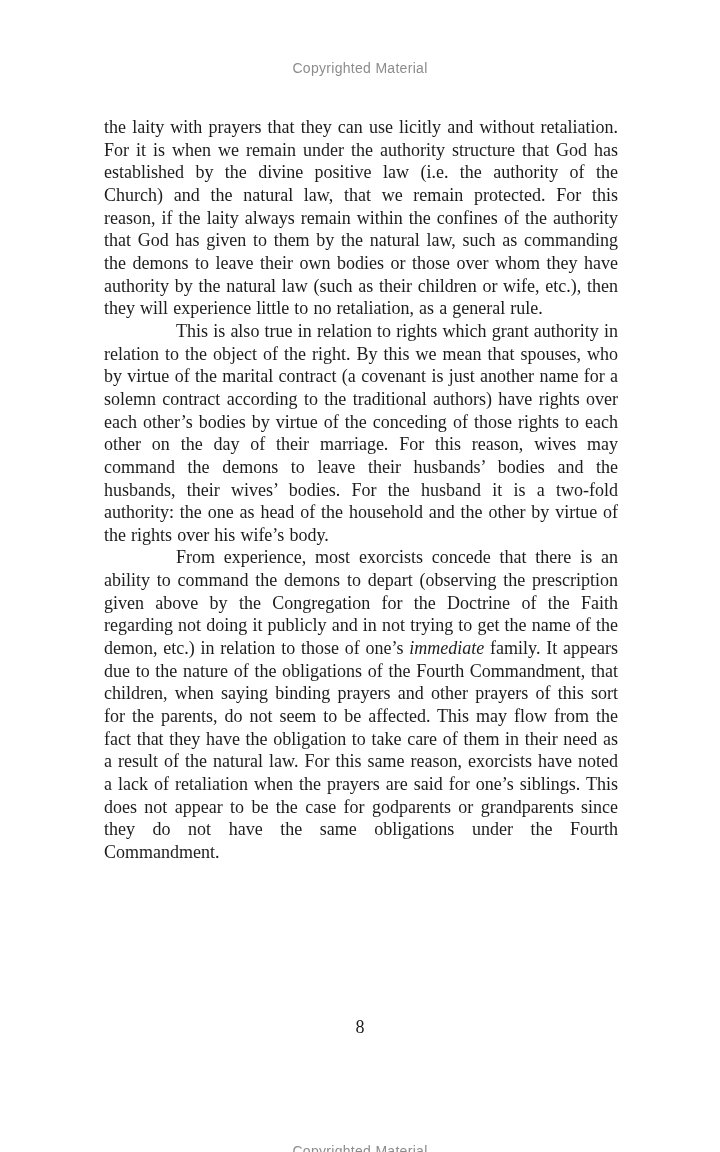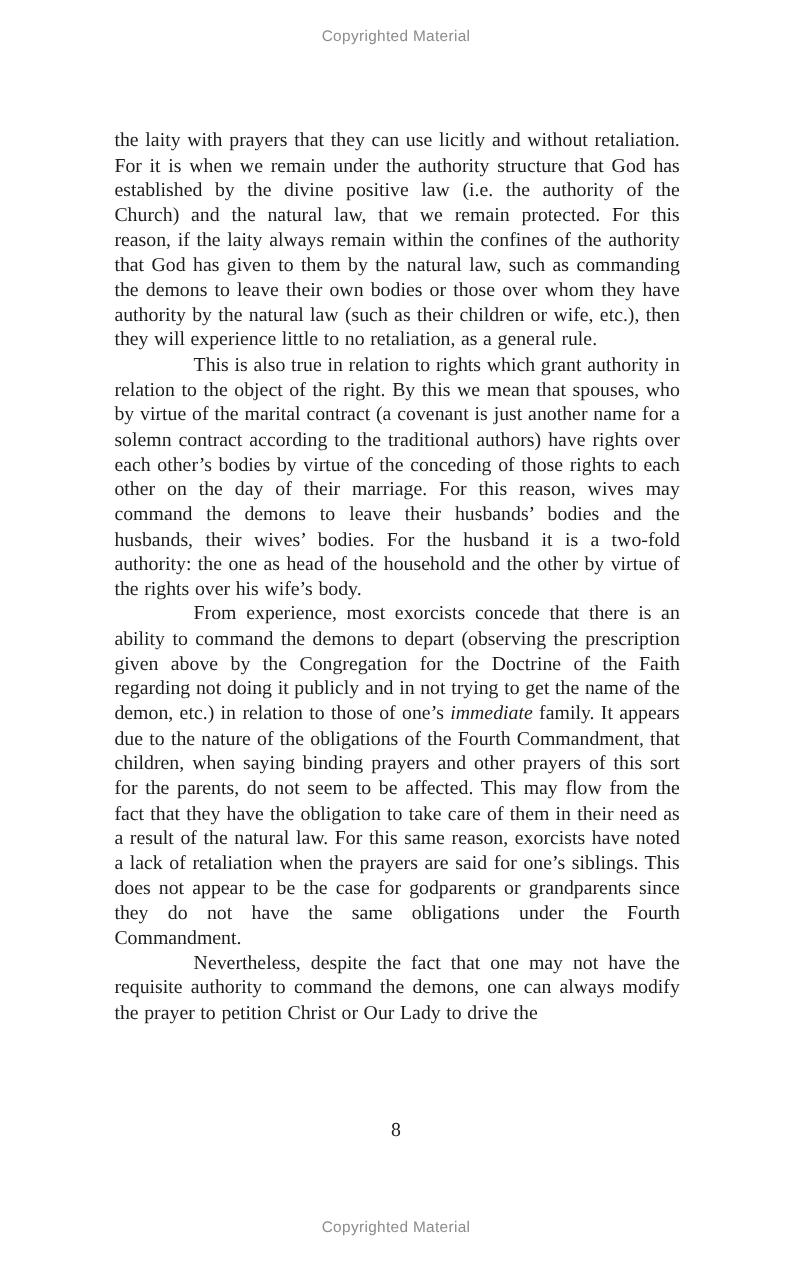--- a/index.html
+++ b/index.html
@@ -16,20 +16,21 @@
   }
   .notice {
     position: absolute;
     left: 0;
     width: 100%;
     text-align: center;
     font-family: "Liberation Sans", "DejaVu Sans", sans-serif;
     font-size: 14px;
     letter-spacing: 0.3px;
     color: #8c8c8c;
+    margin-top: 36px;
   }
   .notice-top { top: 24px; }
   .notice-bottom { top: 1107px; }
   .text-block {
     position: absolute;
     left: 104px;
     top: 116px;
     width: 514px;
     text-align: justify;
     font-family: "Liberation Serif", "DejaVu Serif", serif;
@@ -63,20 +64,19 @@
 <body>
 
 <div class="page">
 
   <div class="notice notice-top">Copyrighted Material</div>
 
   <div class="text-block">
       <p class=""><span>the laity with prayers that they can use licitly and without retaliation.  For it is when we remain under the authority structure that God has established by the divine positive law (i.e. the authority of the Church) and the natural law, that we remain protected.  For this reason, if the laity always remain within the confines of the authority that God has given to them by the natural law, such as commanding the demons to leave their own bodies or those over whom they have authority by the natural law (such as their children or wife, etc.), then they will experience little to no retaliation, as a general rule.</span></p>
       <p class="indent"><span>This is also true in relation to rights which grant authority in relation to the object of the right. By this we mean that spouses, who by virtue of the marital contract (a covenant is just another name for a solemn contract according to the traditional authors) have rights over each other’s bodies by virtue of the conceding of those rights to each other on the day of their marriage.  For this reason, wives may command the demons to leave their husbands’ bodies and the husbands, their wives’ bodies.  For the husband it is a two-fold authority: the one as head of the household and the other by virtue of the rights over his wife’s body.</span></p>
       <p class="indent"><span>From experience, most exorcists concede that there is an ability to command the demons to depart (observing the prescription given above by the Congregation for the Doctrine of the Faith regarding not doing it publicly and in not trying to get the name of the demon, etc.) in relation to those of one’s </span><span class="italic">immediate</span><span> family. It appears due to the nature of the obligations of the Fourth Commandment, that children, when saying binding prayers and other prayers of this sort for the parents, do not seem to be affected. This may flow from the fact that they have the obligation to take care of them in their need as a result of the natural law. For this same reason, exorcists have noted a lack of retaliation when the prayers are said for one’s siblings.  This does not appear to be the case for godparents or grandparents since they do not have the same obligations under the Fourth Commandment.</span></p>
-      <p class="indent"><span>Nevertheless, despite the fact that one may not have the requisite authority to command the demons, one can always modify the prayer to petition Christ or Our Lady to drive the</span></p>
     </div>
 
   <div class="page-number">8</div>
 
   <div class="notice notice-bottom">Copyrighted Material</div>
 
 </div>
 
 </body></html>

